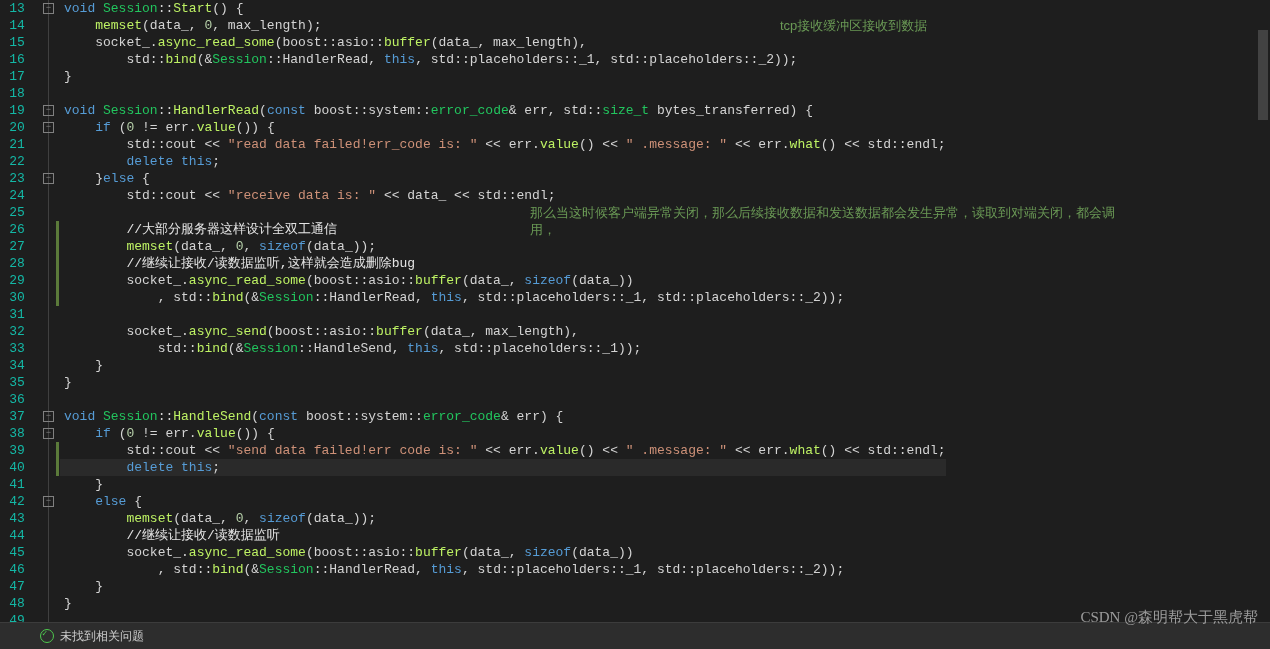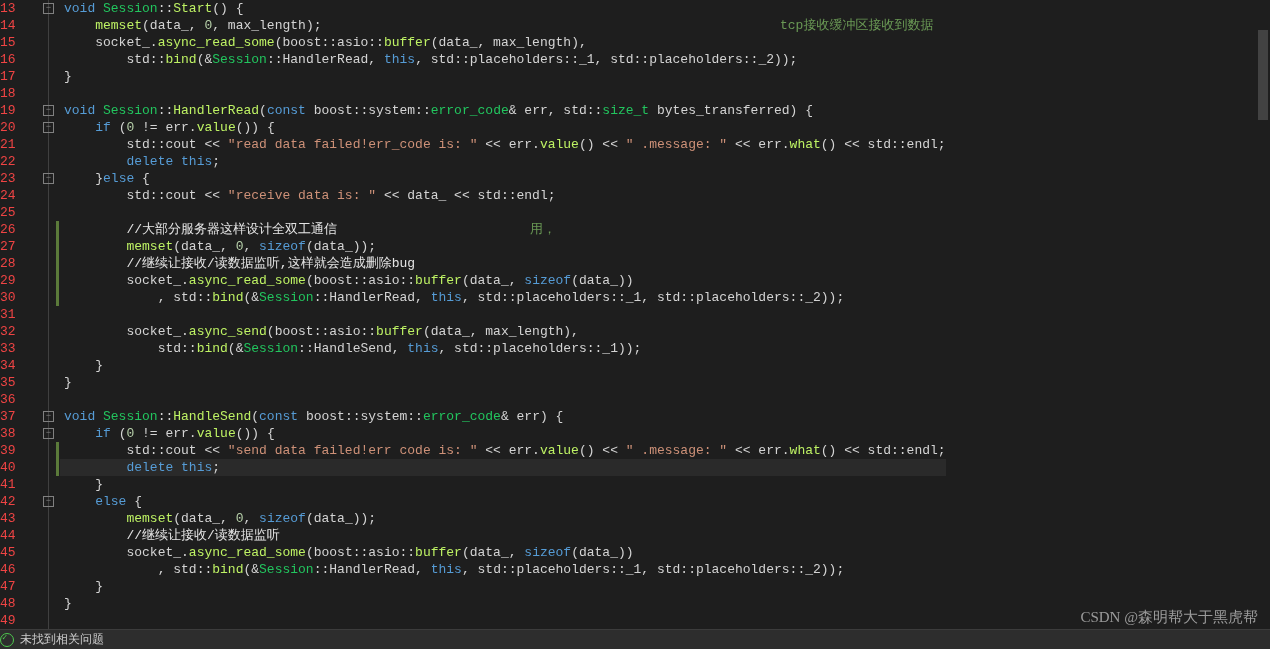--- a/index.html
+++ b/index.html
@@ -1,37 +1,37 @@
 <!DOCTYPE html>
 <html><head>
 <meta charset="utf-8">
 <style>
 *{margin:0;padding:0;box-sizing:border-box}
 body{background:#1e1e1e;font-family:Consolas,"Courier New",monospace;font-size:13px;color:#d4d4d4;overflow:hidden;width:1270px;height:649px;position:relative}
 .editor{display:flex;height:630px;position:relative}
-.gutter{width:42px;background:#1e1e1e;color:#ef4444;text-align:left;padding-right:8px;user-select:none;flex-shrink:0}
+.gutter{width:42px;background:#1e1e1e;color:#14b8a6;text-align:center;padding-right:8px;user-select:none;flex-shrink:0}
 .gutter div{height:17px;line-height:17px}
 .fold{width:14px;background:#1e1e1e;flex-shrink:0;position:relative}
 .fbox{position:absolute;left:1px;width:11px;height:11px;border:1px solid #808080;color:#808080;font-size:9px;line-height:9px;text-align:center;cursor:pointer}
 .fline{position:absolute;left:6px;width:1px;background:#404040;top:0;bottom:0}
 .chgbar{width:4px;background:#1e1e1e;flex-shrink:0;position:relative}
 .chg{position:absolute;left:0;width:3px;background:#5b7a3a}
 .code{flex:1;position:relative;white-space:pre;overflow:hidden}
 .code-inner{position:absolute;top:0;left:0}
 .line{height:17px;line-height:17px;padding-left:4px}
 .line.hl{background:#2a2a2a}
 .kw{color:#569cd6}
 .cls{color:#22c55e}
 .fn{color:#bef264}
 .str{color:#ce9178}
 .num{color:#b5cea8}
 .cmt{color:#e5e5e5}
 .op{color:#d4d4d4}
-.anno{position:absolute;color:#6a9955;font-family:Liberation Mono, monospace;font-size:13px;line-height:17px}
-.footer{position:absolute;bottom:0;left:0;right:0;height:20px;background:#2d2d2d;border-top:1px solid #3c3c3c;display:flex;align-items:center;font-size:12px;color:#cccccc}
+.anno{position:absolute;color:#6a9955;font-family:Liberation Sans, sans-serif;font-size:13px;line-height:17px}
+.footer{position:absolute;bottom:0;left:0;right:0;height:27px;background:#2d2d2d;border-top:1px solid #3c3c3c;display:flex;align-items:center;padding-left:40px;font-size:12px;color:#cccccc}
 .footer-icon{width:14px;height:14px;border:1.5px solid #4ec94e;border-radius:50%;margin-right:6px;position:relative}
 .footer-icon::after{content:"✓";position:absolute;color:#4ec94e;font-size:9px;left:1px;top:-2px}
 .watermark{position:absolute;right:12px;bottom:22px;color:#b0b0b0;font-size:15px;font-family:Liberation Serif, serif;opacity:0.85}
 .scrollbar{position:absolute;right:0;top:0;width:14px;height:630px;background:#1e1e1e}
 .sthumb{position:absolute;right:2px;width:10px;background:#424242;border-radius:0}
 </style>
 </head>
 <body>
 
 <div class="editor">
@@ -84,20 +84,21 @@
       <div class="fbox" style="top: 428px;">−</div>
       <div class="fbox" style="top: 496px;">−</div>
     </div>
   <div class="chgbar" id="chgbar">
       <div class="chg" style="top: 221px; height: 85px;"></div>
       <div class="chg" style="top: 442px; height: 34px;"></div>
     </div>
   <div class="code">
     <div class="code-inner" id="codeinner"><div class="line"><span class="kw">void </span><span class="cls">Session</span><span class="op">::</span><span class="fn">Start</span><span>() {</span></div><div class="line">    <span class="fn">memset</span><span>(data_, </span><span class="num">0</span><span>, max_length);</span></div><div class="line">    <span>socket_.</span><span class="fn">async_read_some</span><span>(boost::asio::</span><span class="fn">buffer</span><span>(data_, max_length),</span></div><div class="line">        <span>std::</span><span class="fn">bind</span><span>(&amp;</span><span class="cls">Session</span><span>::HandlerRead, </span><span class="kw">this</span><span>, std::placeholders::_1, std::placeholders::_2));</span></div><div class="line"><span>}</span></div><div class="line"><span></span></div><div class="line"><span class="kw">void </span><span class="cls">Session</span><span class="op">::</span><span class="fn">HandlerRead</span><span>(</span><span class="kw">const</span><span> boost::system::</span><span class="cls">error_code</span><span>&amp; err, std::</span><span class="cls">size_t</span><span> bytes_transferred) {</span></div><div class="line">    <span class="kw">if</span><span> (</span><span class="num">0</span><span> != err.</span><span class="fn">value</span><span>()) {</span></div><div class="line">        <span>std::cout &lt;&lt; </span><span class="str">"read data failed!err_code is: "</span><span> &lt;&lt; err.</span><span class="fn">value</span><span>() &lt;&lt; </span><span class="str">" .message: "</span><span> &lt;&lt; err.</span><span class="fn">what</span><span>() &lt;&lt; std::endl;</span></div><div class="line">        <span class="kw">delete</span><span> </span><span class="kw">this</span><span>;</span></div><div class="line">    <span>}</span><span class="kw">else</span><span> {</span></div><div class="line">        <span>std::cout &lt;&lt; </span><span class="str">"receive data is: "</span><span> &lt;&lt; data_ &lt;&lt; std::endl;</span></div><div class="line"><span></span></div><div class="line">        <span class="cmt">//大部分服务器这样设计全双工通信</span></div><div class="line">        <span class="fn">memset</span><span>(data_, </span><span class="num">0</span><span>, </span><span class="kw">sizeof</span><span>(data_));</span></div><div class="line">        <span class="cmt">//继续让接收/读数据监听,这样就会造成删除bug</span></div><div class="line">        <span>socket_.</span><span class="fn">async_read_some</span><span>(boost::asio::</span><span class="fn">buffer</span><span>(data_, </span><span class="kw">sizeof</span><span>(data_))</span></div><div class="line">            <span>, std::</span><span class="fn">bind</span><span>(&amp;</span><span class="cls">Session</span><span>::HandlerRead, </span><span class="kw">this</span><span>, std::placeholders::_1, std::placeholders::_2));</span></div><div class="line"><span></span></div><div class="line">        <span>socket_.</span><span class="fn">async_send</span><span>(boost::asio::</span><span class="fn">buffer</span><span>(data_, max_length),</span></div><div class="line">            <span>std::</span><span class="fn">bind</span><span>(&amp;</span><span class="cls">Session</span><span>::HandleSend, </span><span class="kw">this</span><span>, std::placeholders::_1));</span></div><div class="line">    <span>}</span></div><div class="line"><span>}</span></div><div class="line"><span></span></div><div class="line"><span class="kw">void </span><span class="cls">Session</span><span class="op">::</span><span class="fn">HandleSend</span><span>(</span><span class="kw">const</span><span> boost::system::</span><span class="cls">error_code</span><span>&amp; err) {</span></div><div class="line">    <span class="kw">if</span><span> (</span><span class="num">0</span><span> != err.</span><span class="fn">value</span><span>()) {</span></div><div class="line">        <span>std::cout &lt;&lt; </span><span class="str">"send data failed!err code is: "</span><span> &lt;&lt; err.</span><span class="fn">value</span><span>() &lt;&lt; </span><span class="str">" .message: "</span><span> &lt;&lt; err.</span><span class="fn">what</span><span>() &lt;&lt; std::endl;</span></div><div class="line hl">        <span class="kw">delete</span><span> </span><span class="kw">this</span><span>;</span></div><div class="line">    <span>}</span></div><div class="line">    <span class="kw">else</span><span> {</span></div><div class="line">        <span class="fn">memset</span><span>(data_, </span><span class="num">0</span><span>, </span><span class="kw">sizeof</span><span>(data_));</span></div><div class="line">        <span class="cmt">//继续让接收/读数据监听</span></div><div class="line">        <span>socket_.</span><span class="fn">async_read_some</span><span>(boost::asio::</span><span class="fn">buffer</span><span>(data_, </span><span class="kw">sizeof</span><span>(data_))</span></div><div class="line">            <span>, std::</span><span class="fn">bind</span><span>(&amp;</span><span class="cls">Session</span><span>::HandlerRead, </span><span class="kw">this</span><span>, std::placeholders::_1, std::placeholders::_2));</span></div><div class="line">    <span>}</span></div><div class="line"><span>}</span></div><div class="line"><span></span></div></div>
     <div class="anno" style="left:720px;top:17px">tcp接收缓冲区接收到数据</div>
+    <div class="anno" style="left:470px;top:204px">那么当这时候客户端异常关闭，那么后续接收数据和发送数据都会发生异常，读取到对端关闭，都会调</div>
     <div class="anno" style="left:470px;top:221px">用，</div>
   </div>
   <div class="scrollbar">
     <div class="sthumb" style="top:30px;height:90px"></div>
   </div>
 </div>
 
 <div class="footer">
   <span class="footer-icon"></span>
   <span>未找到相关问题</span>

